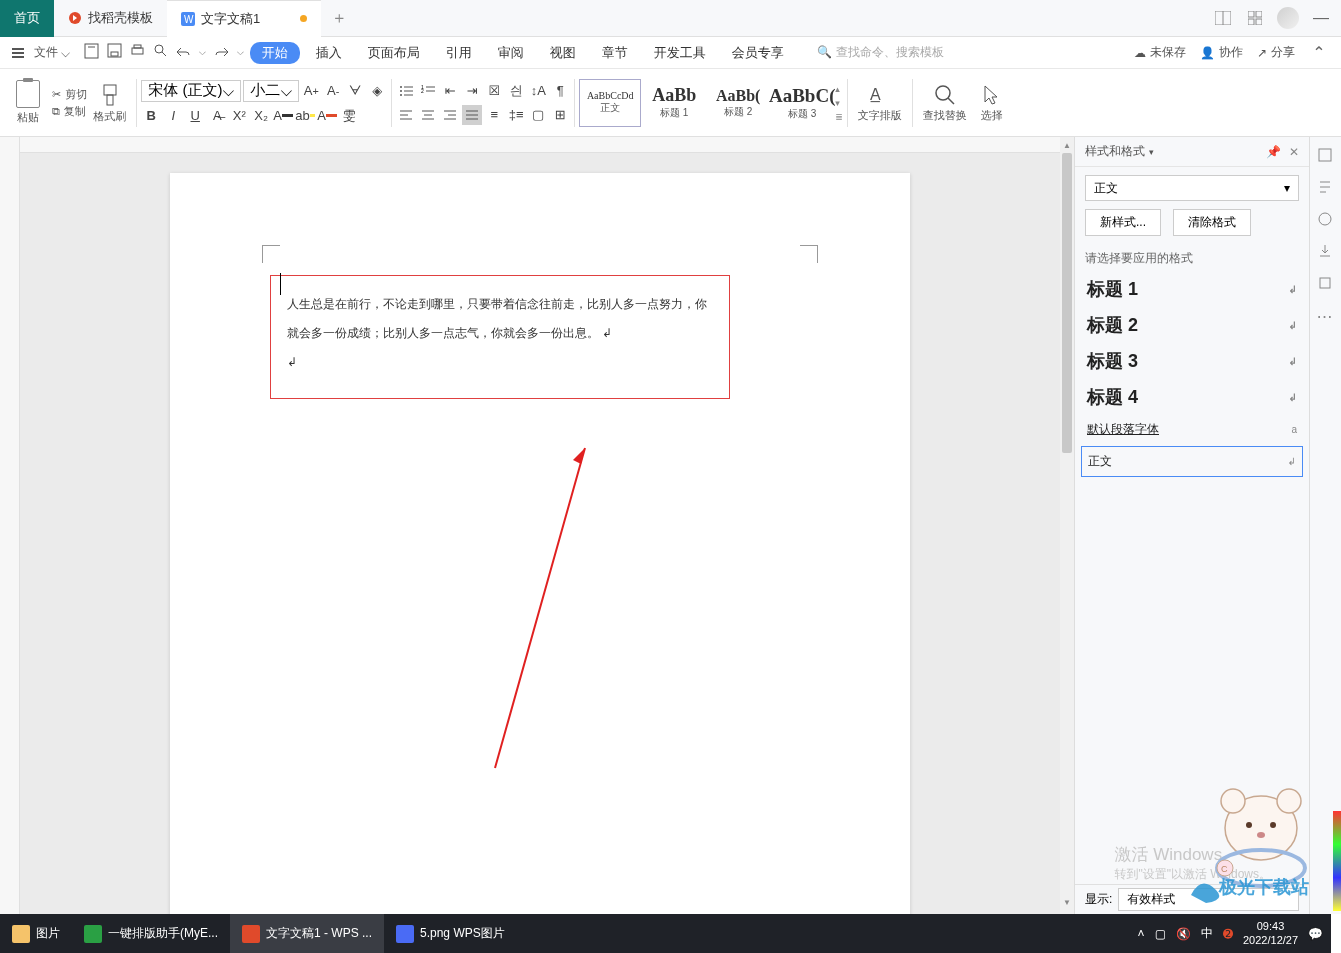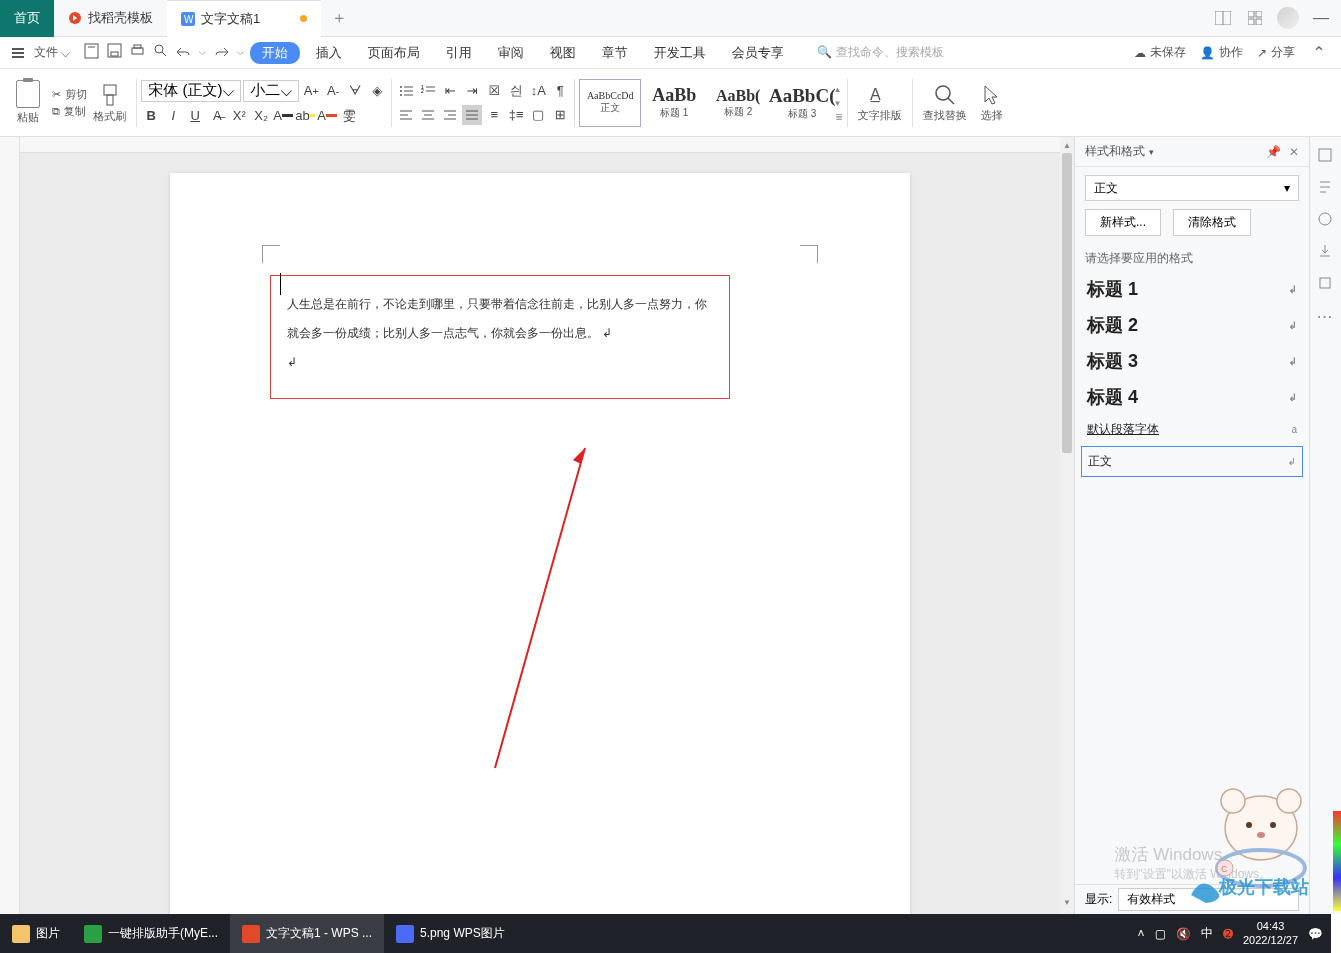--- a/index.html
+++ b/index.html
@@ -503,18 +503,18 @@
         <span>5.png  WPS图片</span>
       </div>
     </div>
   <div class="tbright">
     <span>˄</span>
     <span>▢</span>
     <span>🔇</span>
     <span>中</span>
     <span style="color:#e04a2b">➋</span>
     <div class="clock">
-      <span>04:43</span>
+      <span>09:43</span>
       <span>2022/12/27</span>
     </div>
     <span>💬</span>
   </div>
 </div>
 
 </body></html>

